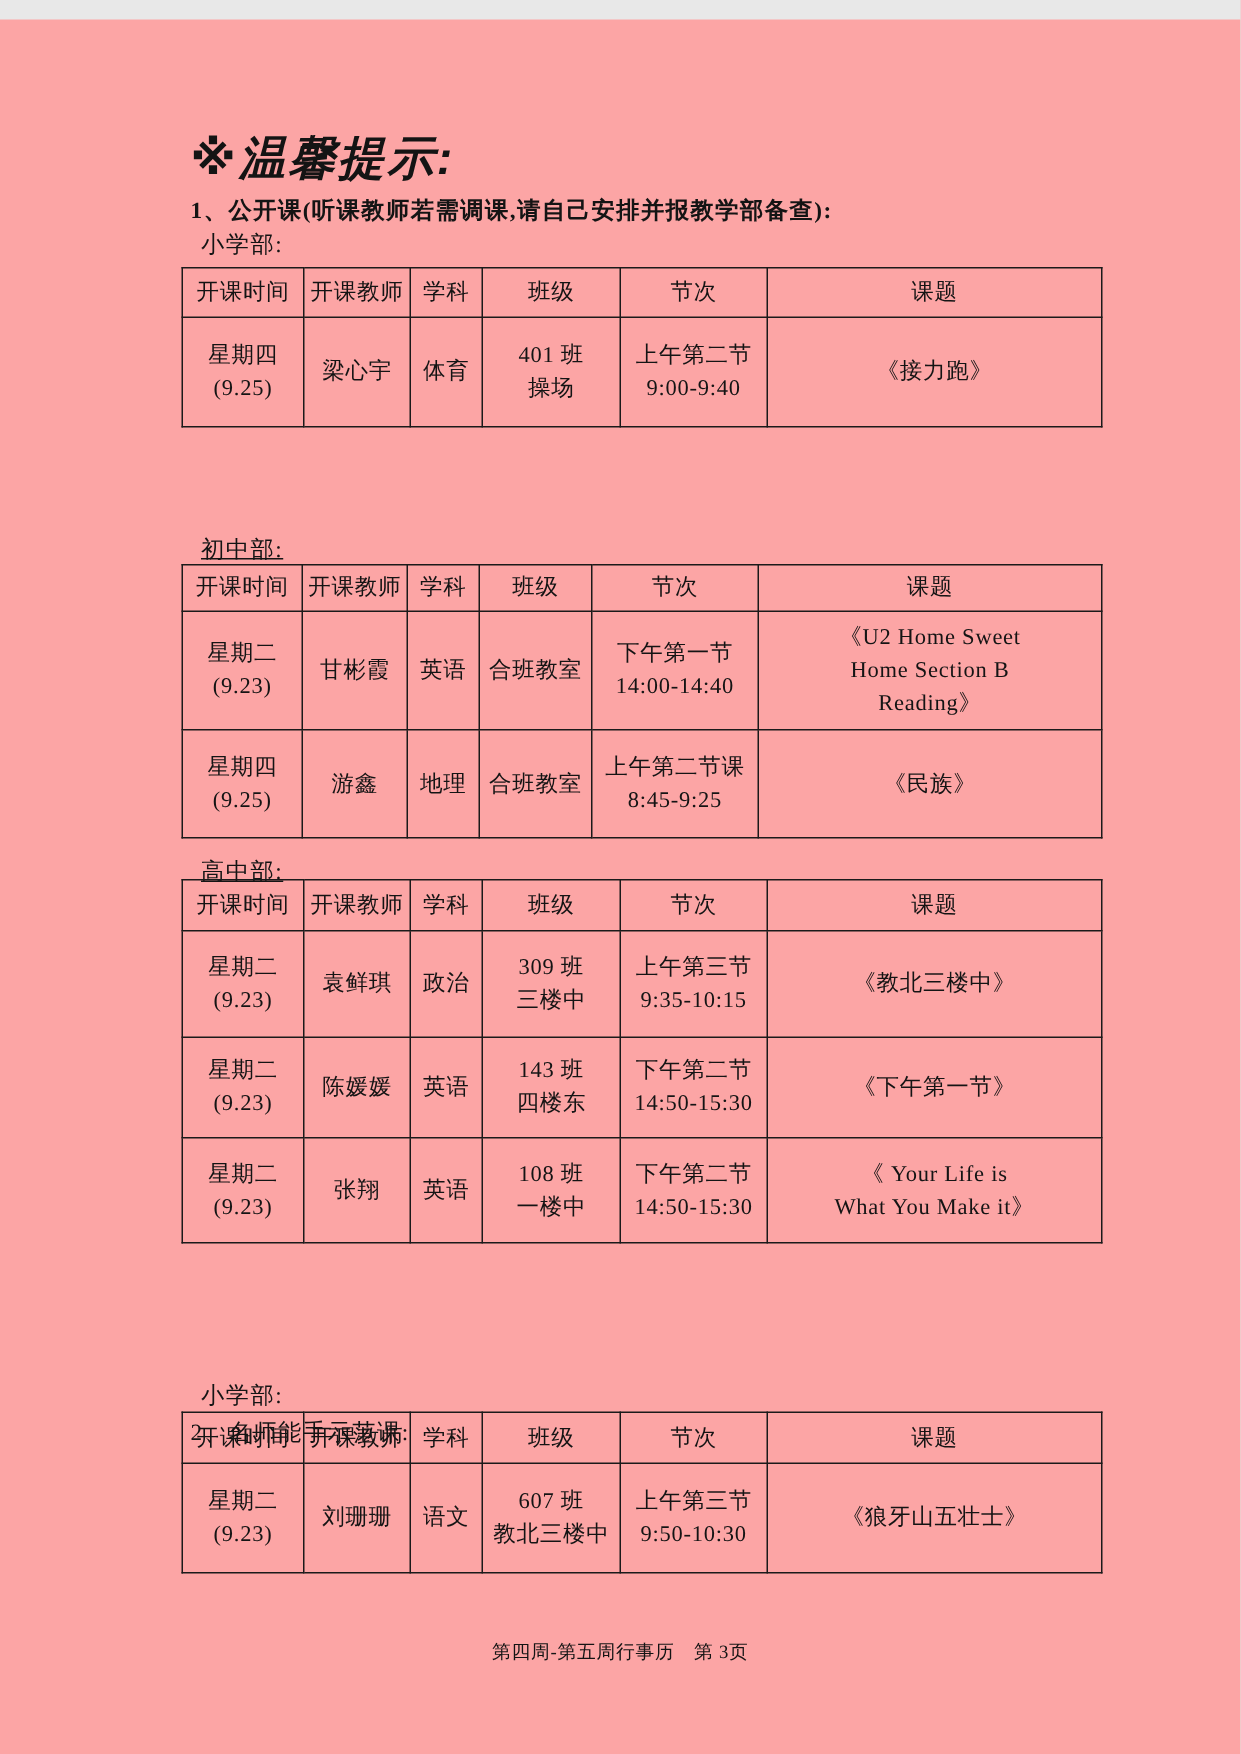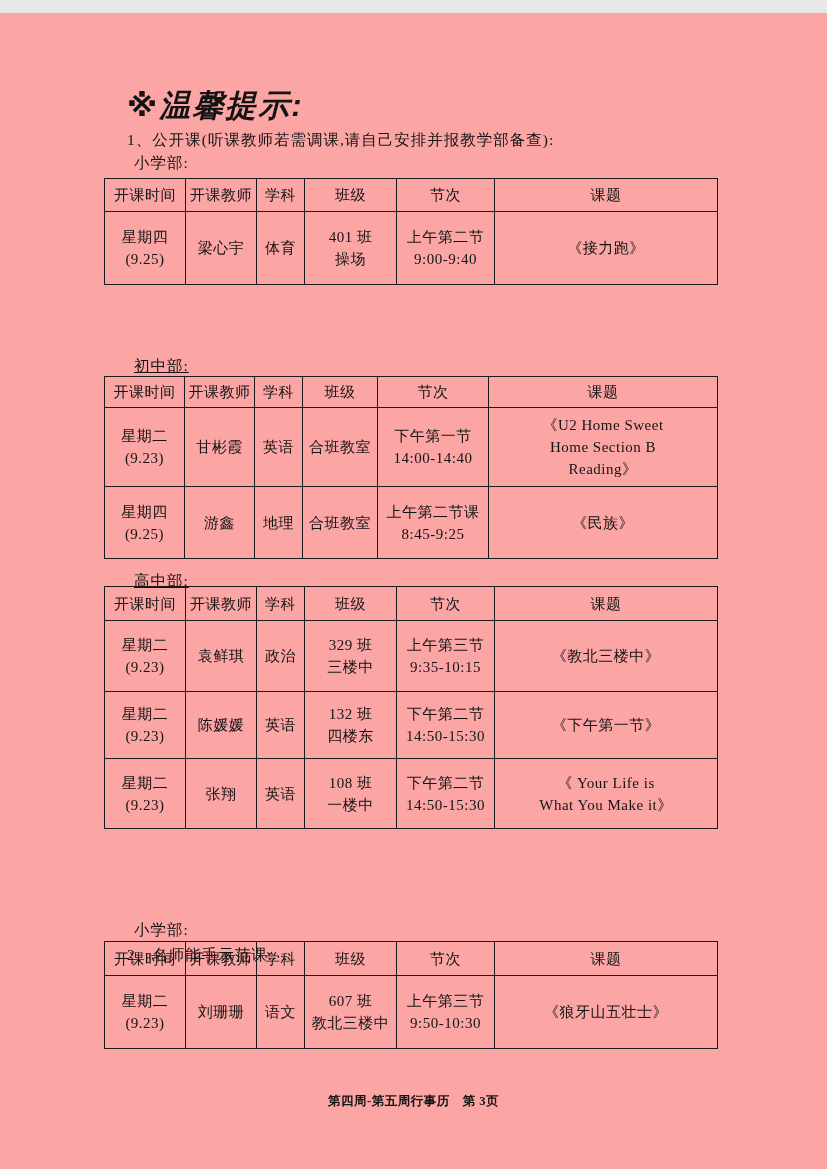--- a/index.html
+++ b/index.html
@@ -16,28 +16,28 @@
     position:absolute;left:127px;top:72px;
     font-family:"Liberation Sans","DejaVu Sans",sans-serif;
     font-size:31px;font-weight:bold;font-style:italic;
     letter-spacing:2px;
   }
   .text-line{
     position:absolute;
     font-size:15.5px;letter-spacing:1px;
     white-space:pre;
   }
-  .intro-line{left:127px;top:117px;}
+  .intro-line{left:127px;top:117px;font-weight:bold;}
   .section2-line{left:127px;top:932px;}
   .lbl-1{left:134px;top:140px;}
   .lbl-2{left:134px;top:343px;text-decoration:underline;}
   .lbl-3{left:134px;top:558px;text-decoration:underline;}
   .lbl-4{left:134px;top:907px;}
   table.sched{
-    position:absolute;left:104px;
+    position:absolute;left:121px;
     border-collapse:collapse;table-layout:fixed;
     width:613px;
     padding-left:25px;
   }
   .t1{top:165px;}
   .t2{top:363px;}
   .t3{top:573px;}
   .t4{top:928px;}
   table.sched th,table.sched td{
     border:1px solid #1a1a1a;
@@ -45,21 +45,21 @@
     font-size:15px;font-weight:normal;
     line-height:22px;
     padding:1px 2px;
     white-space:pre-line;
     letter-spacing:0.5px;
     overflow:hidden;
   }
   .footer{
     position:absolute;left:0;top:1080px;width:100%;
     text-align:center;
-    font-size:12.5px;font-weight:bold;
+    font-size:12.5px;font-weight:normal;
     letter-spacing:0.5px;
   }
 </style>
 </head>
 <body>
 
 <div class="page">
 
   <div class="doc-title">※温馨提示:</div>
 
@@ -162,32 +162,32 @@
       <th>学科</th>
       <th>班级</th>
       <th>节次</th>
       <th>课题</th>
     </tr>
     <tr style="height:71px">
       <td>星期二
 (9.23)</td>
       <td>袁鲜琪</td>
       <td>政治</td>
-      <td>329 班
+      <td>309 班
 三楼中</td>
       <td>上午第三节
 9:35-10:15</td>
       <td>《教北三楼中》</td>
     </tr>
     <tr style="height:67px">
       <td>星期二
 (9.23)</td>
       <td>陈媛媛</td>
       <td>英语</td>
-      <td>132 班
+      <td>143 班
 四楼东</td>
       <td>下午第二节
 14:50-15:30</td>
       <td>《下午第一节》</td>
     </tr>
     <tr style="height:70px">
       <td>星期二
 (9.23)</td>
       <td>张翔</td>
       <td>英语</td>

